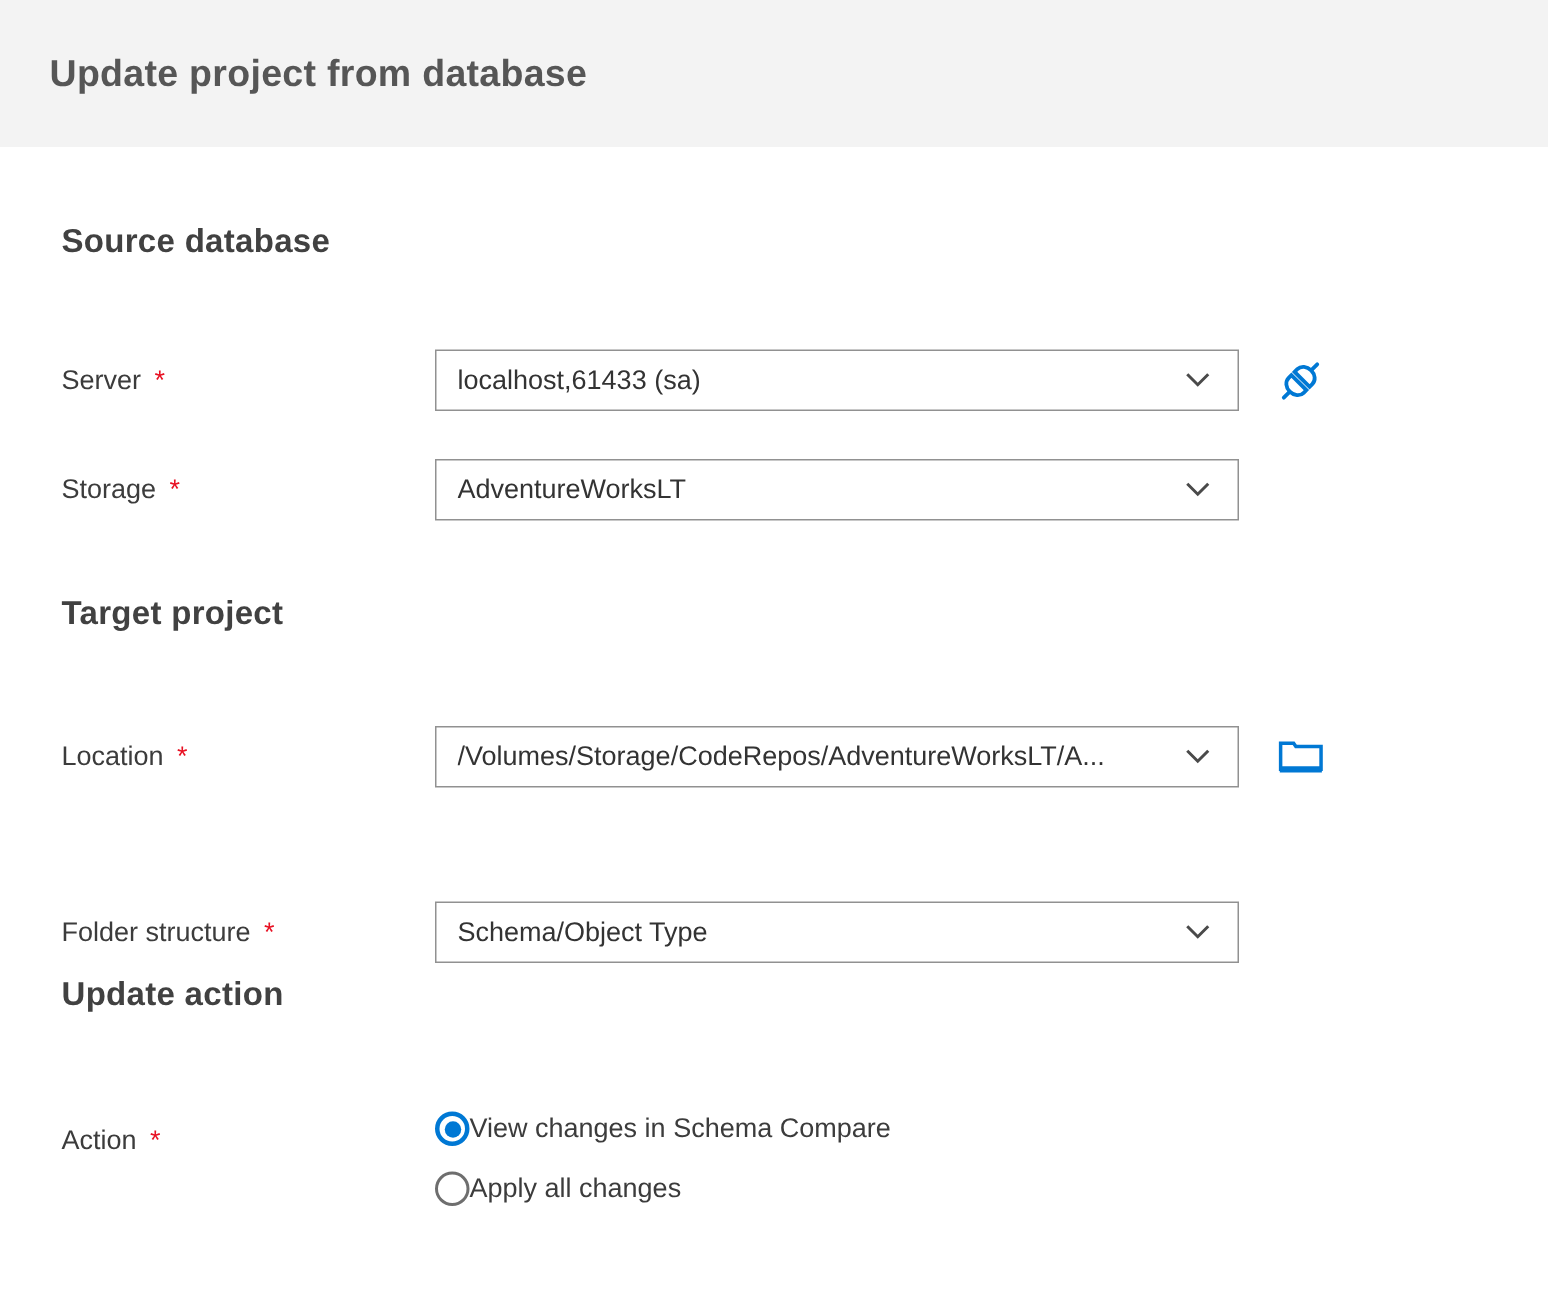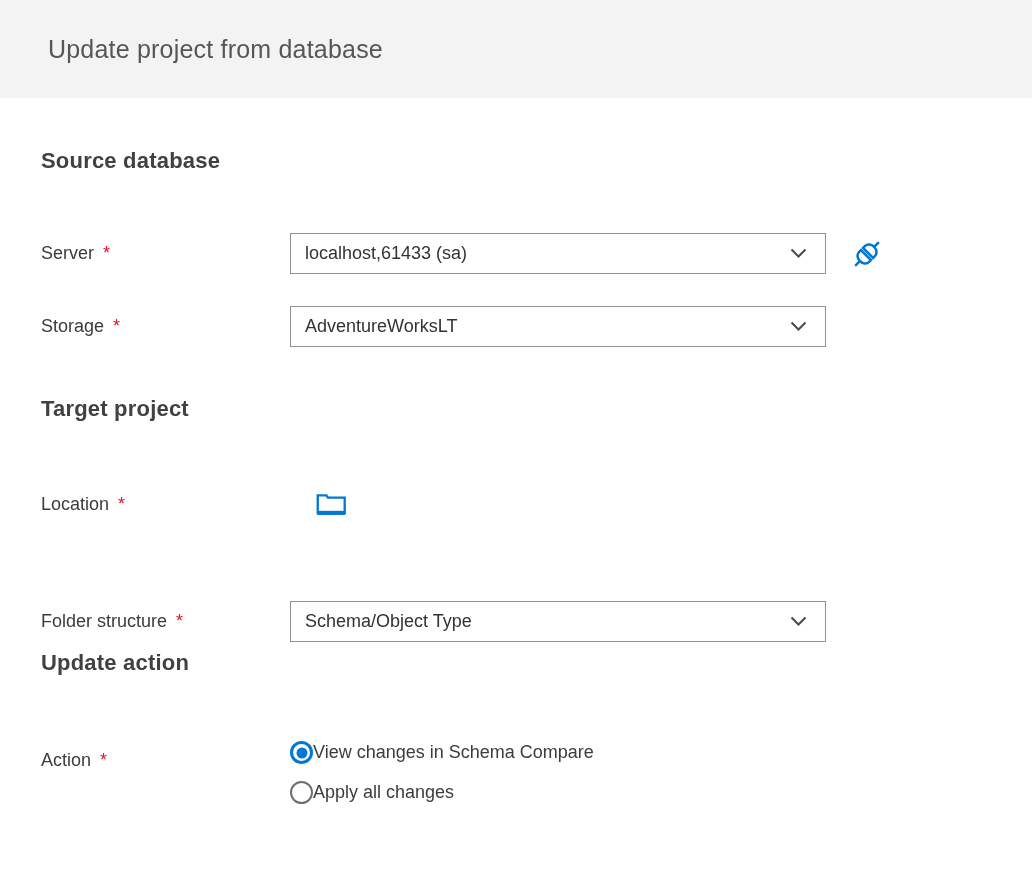--- a/index.html
+++ b/index.html
@@ -10,22 +10,22 @@
     font-family:"Liberation Sans","DejaVu Sans",sans-serif;
     overflow:hidden;
   }
   
   .dialog-header{
     position:absolute;top:0;left:0;right:0;height:98px;
     background:#f3f3f3;
     display:flex;align-items:center;
   }
   .dialog-title{
-    margin:0 0 0 48px;
-    font-size:25px;font-weight:400;color:#565656;letter-spacing:.2px;
+    margin:0 0 0 33px;
+    font-size:25px;font-weight:700;color:#565656;letter-spacing:.2px;
   }
   
   .sec{
     position:absolute;left:41px;margin:0;
     font-size:22px;font-weight:700;color:#414141;letter-spacing:.2px;
   }
   .sec-source{top:148px;}
   .sec-target{top:396px;}
   .sec-update{top:650px;}
   
@@ -125,20 +125,26 @@
         </svg>
     </div>
   </div>
 
   <h2 class="sec sec-target">Target project</h2>
 
   <div class="row row-location">
     <div class="field-label">
       <span>Location</span><span class="req">*</span>
     </div>
+    <div class="dropdown">
+      <span class="dropdown-value">/Volumes/Storage/CodeRepos/AdventureWorksLT/A...</span>
+      <svg class="chevron" width="17" height="11" viewBox="0 0 17 11">
+          <polyline points="1.5,1.5 8.5,8.5 15.5,1.5" fill="none" stroke="#4a4a4a" stroke-width="2"></polyline>
+        </svg>
+    </div>
     <button class="side-btn" aria-label="browse">
       <svg width="33" height="33" viewBox="0 0 24 24">
         <g fill="none" stroke="#0078d4">
           <path d="M2 18 V5.4 H8.3 L9.4 7 H21.6 V18 Z" stroke-width="1.7"></path>
           <line x1="1.6" y1="18.1" x2="22" y2="18.1" stroke-width="3"></line>
         </g>
       </svg>
     </button>
   </div>
 

